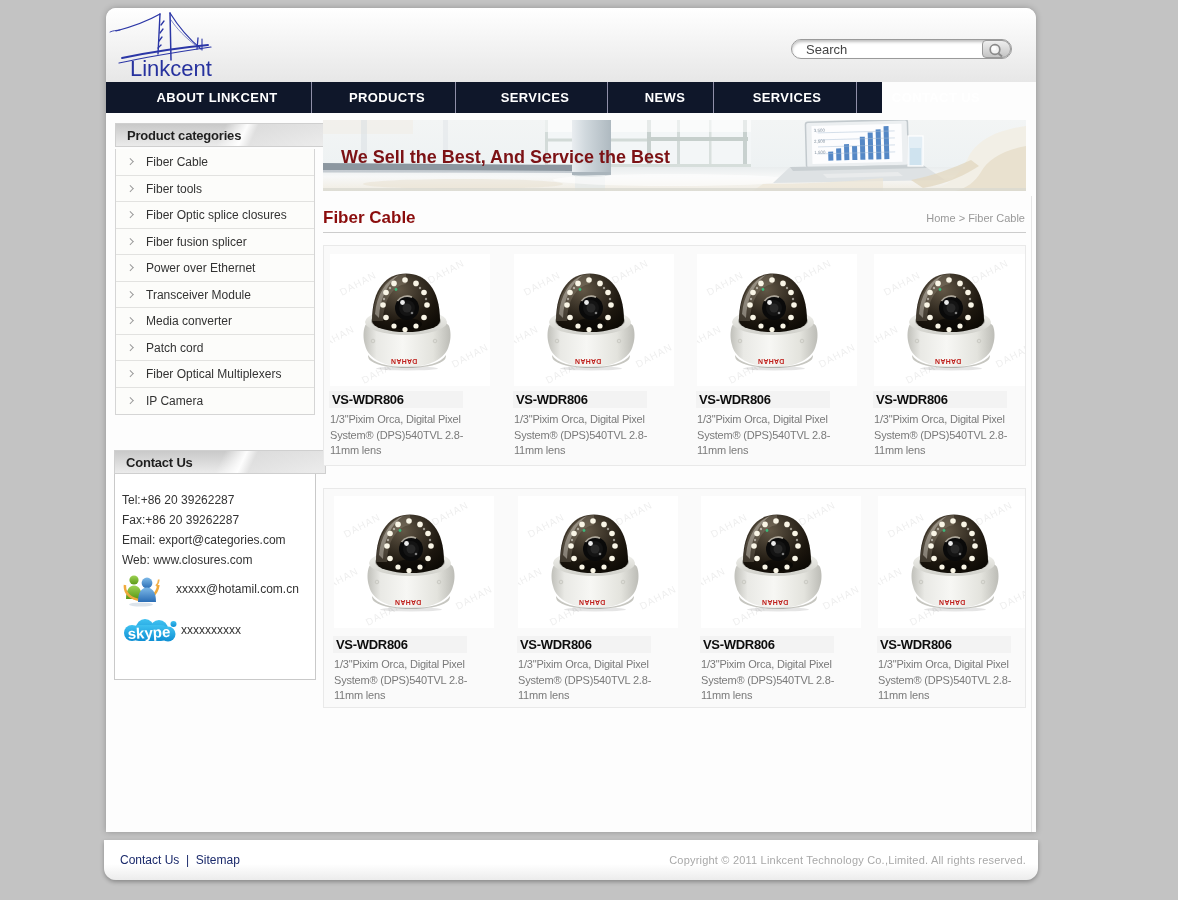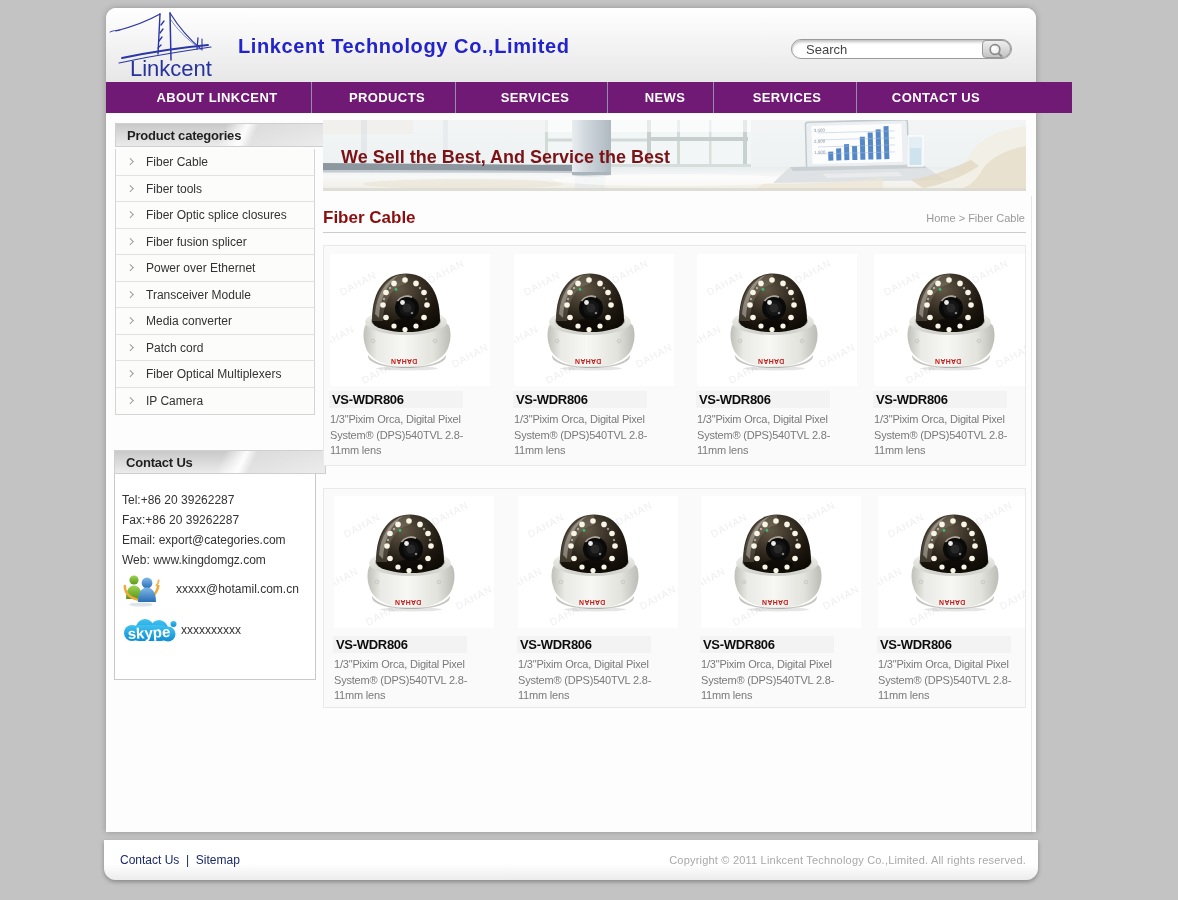--- a/index.html
+++ b/index.html
@@ -4,21 +4,21 @@
 <style>
   * { margin:0; padding:0; box-sizing:border-box; }
   html,body { width:1178px; height:900px; background:#c3c3c3; font-family:"Liberation Sans",sans-serif; position:relative; overflow:hidden; }
   .abs { position:absolute; }
   #container { position:absolute; left:106px; top:8px; width:930px; height:824px; background:#fdfdfd; border-radius:10px 10px 0 0; box-shadow:0 0 6px rgba(0,0,0,0.25); }
   #header { position:absolute; left:0; top:0; width:930px; height:74px; background:linear-gradient(#ffffff, #e7e7e7); border-radius:10px 10px 0 0; }
   #sitetitle { position:absolute; left:132px; top:27px; font-size:20px; font-weight:bold; color:#2323cb; letter-spacing:0.6px; }
   #searchwrap { position:absolute; left:685px; top:31px; width:221px; height:20px; background:#fff; border:1px solid #9a9a9a; border-radius:11px; box-shadow:inset 0 2px 3px rgba(0,0,0,0.25); }
   #searchtext { position:absolute; left:14px; top:2px; font-size:13px; color:#444; }
   #searchbtn { position:absolute; right:0px; top:0px; width:29px; height:18px; border-radius:4px 9px 9px 4px; background:linear-gradient(#efefef,#c4c4c4); border:1px solid #999; }
-  #nav { position:absolute; left:0; top:74px; width:966px; height:31px; background:#701a75; }
+  #nav { position:absolute; left:0; top:74px; width:776px; height:31px; background:#0f172a; }
   .navitem { position:absolute; top:0; height:31px; line-height:31px; transform:translateX(-50%); color:#fff; font-size:13px; font-weight:bold; letter-spacing:0.4px; white-space:nowrap; }
   .navdiv { position:absolute; top:0px; width:1px; height:31px; background:#8f8fa8; }
   
   .sidehead { position:absolute; width:212px; height:24px; background:linear-gradient(115deg, rgba(255,255,255,0) 50%, rgba(255,255,255,0.95) 60%, rgba(225,225,225,0.8) 65%, rgba(237,237,237,0.75) 100%), linear-gradient(#c9c9c9, #ebebeb); border:1px solid #cfcfcf; line-height:23px; font-size:13px; font-weight:bold; color:#1f1f1f; letter-spacing:-0.2px; padding-left:11px; }
   #catlist { position:absolute; left:115px; top:149px; width:200px; border:1px solid #d5d5d5; border-top:none; background:#fcfcfa; }
   .catitem { position:relative; height:26.5px; line-height:26.5px; border-bottom:1px solid #e2e2e0; font-size:12px; color:#333; padding-left:30px; }
   .catitem:last-child { border-bottom:none; }
   .catitem .arr { position:absolute; left:12px; top:10px; width:4.5px; height:4.5px; border-top:1.8px solid #9a9a9a; border-right:1.8px solid #9a9a9a; transform:rotate(45deg); }
   #contactbox { position:absolute; left:114px; top:474px; width:202px; height:206px; border:1px solid #c9c9c9; border-top:none; background:#fff; }
   .cline { position:absolute; left:7px; font-size:12px; color:#333; }
@@ -58,21 +58,20 @@
           <g stroke-width="1.3">
             <path d="M58,11 L55,15"></path>
               <path d="M57,19 L54,23"></path>
               <path d="M56,27 L53,31"></path>
               <path d="M55,35 L52,38"></path>
           </g>
         </g>
         <text x="24" y="66" font-family="Liberation Sans,sans-serif" font-size="22" fill="#27329e">Linkcent</text>
       </svg>
     </div>
-    <div id="sitetitle">Linkcent Technology Co.,Limited</div>
     <div id="searchwrap">
       <div id="searchtext">Search</div>
       <div id="searchbtn">
         <svg width="28" height="20" viewBox="0 0 28 20">
           <circle cx="12" cy="8.5" r="4.8" fill="#f2f2f2" stroke="#8a8a8a" stroke-width="1.7"></circle>
           <circle cx="10.8" cy="7.2" r="2.4" fill="#ffffff" opacity="0.85"></circle>
           <line x1="15.5" y1="12.5" x2="19" y2="15.5" stroke="#8a8a8a" stroke-width="2"></line>
         </svg>
       </div>
     </div>
@@ -104,21 +103,21 @@
   <div class="catitem"><span class="arr"></span>Patch cord</div>
   <div class="catitem"><span class="arr"></span>Fiber Optical Multiplexers</div>
   <div class="catitem"><span class="arr"></span>IP Camera</div>
 </div>
 
 <div class="sidehead" style="left:114px; top:450px;">Contact Us</div>
 <div id="contactbox">
   <div class="cline" style="top:19px;">Tel:+86 20 39262287</div>
   <div class="cline" style="top:39px;">Fax:+86 20 39262287</div>
   <div class="cline" style="top:59px;">Email: export@categories.com</div>
-  <div class="cline" style="top:79px;">Web: www.kingdomgz.com</div>
+  <div class="cline" style="top:79px;">Web: www.closures.com</div>
   <div id="msnicon" class="abs" style="left:8px; top:98px; width:37px; height:35px;">
     <svg width="37" height="35" viewBox="0 0 37 35">
       <defs>
         <linearGradient id="msng" x1="0" y1="0" x2="0" y2="1">
           <stop offset="0%" stop-color="#9ed354"></stop>
             <stop offset="100%" stop-color="#5a9916"></stop>
         </linearGradient>
         <linearGradient id="msnb" x1="0" y1="0" x2="0" y2="1">
           <stop offset="0%" stop-color="#7db9e8"></stop>
             <stop offset="100%" stop-color="#2a6db5"></stop>

